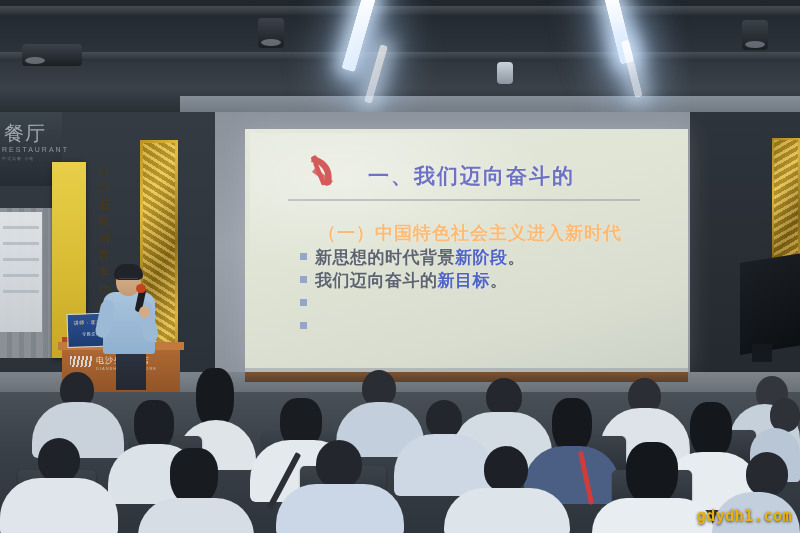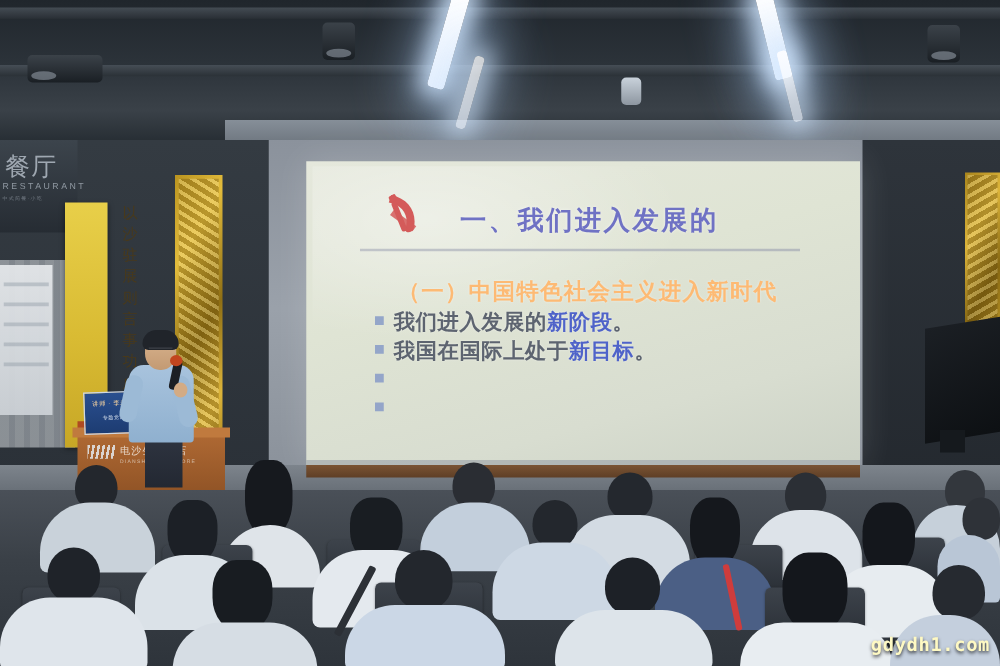--- a/index.html
+++ b/index.html
@@ -151,21 +151,21 @@
   .chair{position:absolute;background:linear-gradient(180deg,#3d434b,#272c33);
     border-radius:5px;box-shadow:0 1px 2px rgba(0,0,0,.4);}
   .person{position:absolute;}
   .head{position:absolute;border-radius:50% 50% 45% 45%;}
   .shoulders{position:absolute;border-radius:40px 40px 6px 6px;}
   .hairlong{position:absolute;border-radius:40% 40% 48% 48%;}
   .strap{position:absolute;transform-origin:top left;border-radius:2px;}
 
   
   .wm{position:absolute;right:8px;bottom:8px;font-family:"DejaVu Sans Mono",monospace;
-    font-size:15px;color:#fef9c3;letter-spacing:.5px;font-weight:bold;
+    font-size:15px;color:#eab308;letter-spacing:.5px;font-weight:bold;
     text-shadow:0 1px 3px rgba(0,0,0,.75);}
 </style>
 </head>
 <body>
 
 <div id="stage">
 
   <div class="ceiling"></div>
   <div class="ceil-beam" style="top:6px;"></div>
   <div class="ceil-beam" style="top:52px;"></div>
@@ -213,32 +213,32 @@
 
   <svg class="emblem" viewBox="0 0 40 40">
     <g fill="#d24b4b" opacity="0.9">
       <path d="M10 6 C24 9, 31 20, 28 33 C27 36, 22 37, 21 34 C25 24, 20 14, 8 12 Z"></path>
       <rect x="8" y="6" width="6" height="5" rx="1.5" transform="rotate(-28 11 8)"></rect>
       <rect x="14" y="11" width="4.5" height="25" rx="2" transform="rotate(-22 16 23)"></rect>
       <path d="M12 18 L30 31 L27 35 L9 22 Z" opacity="0.85"></path>
     </g>
   </svg>
 
-  <div class="slide-title">一、我们进入发展的</div>
+  <div class="slide-title">一、我们迈向奋斗的</div>
   <div class="title-rule"></div>
   <div class="slide-sub">（一）中国特色社会主义进入新时代</div>
 
   <div class="bullets">
     <div class="b-row">
       <div class="b-sq"></div>
-      <div class="b-tx"><span>我们进入发展的</span><span class="hl">新阶段</span><span>。</span></div>
+      <div class="b-tx"><span>新思想的时代背景</span><span class="hl">新阶段</span><span>。</span></div>
     </div>
     <div class="b-row">
       <div class="b-sq"></div>
-      <div class="b-tx"><span>我国在国际上处于</span><span class="hl">新目标</span><span>。</span></div>
+      <div class="b-tx"><span>我们迈向奋斗的</span><span class="hl">新目标</span><span>。</span></div>
     </div>
     <div class="b-row">
       <div class="b-sq"></div>
     </div>
     <div class="b-row">
       <div class="b-sq"></div>
     </div>
   </div>
 
   <div class="monitor"></div>

